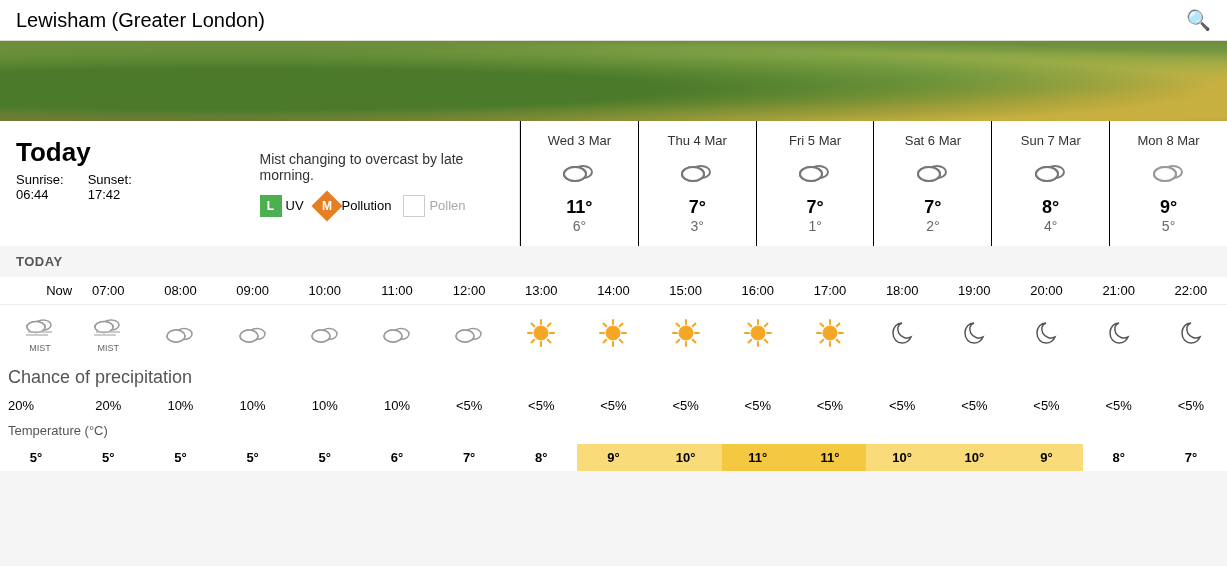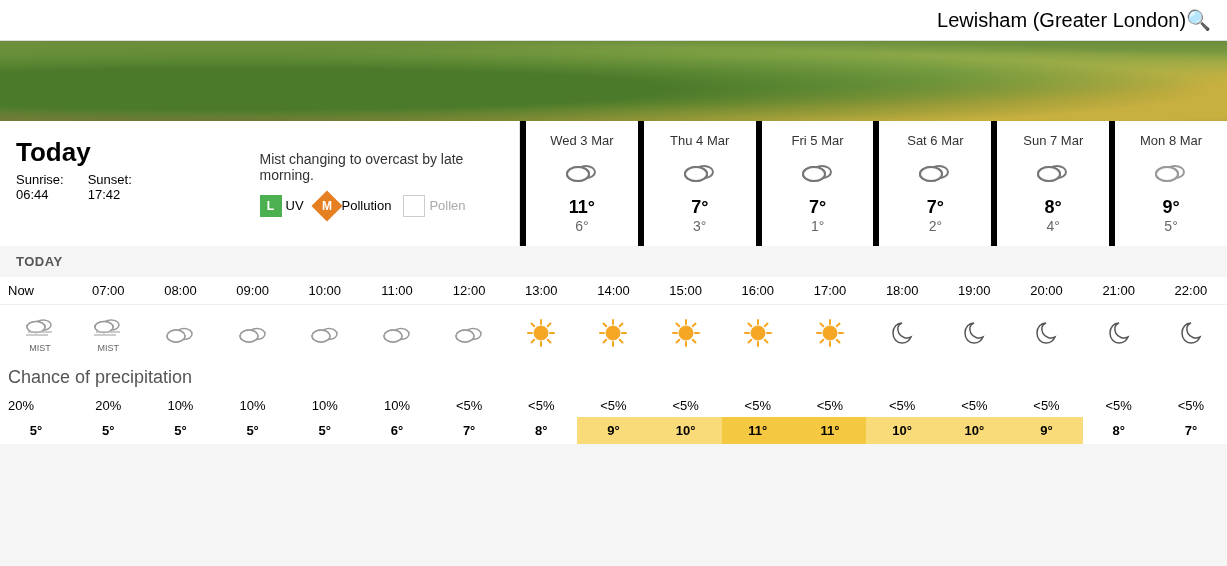--- a/index.html
+++ b/index.html
@@ -5,21 +5,20 @@
     * { box-sizing: border-box; margin: 0; padding: 0; }
     body { font-family: Arial, sans-serif; font-size: 14px; background: #f5f5f5; width: 1227px; }
 
     
     .header {
       display: flex;
       align-items: center;
       background: white;
       padding: 8px 16px;
       border-bottom: 1px solid #ddd;
-      text-align: right;
     }
     .header-title {
       flex: 1;
       font-size: 20px;
       font-weight: normal;
     }
     .search-icon {
       font-size: 20px;
       color: #555;
       cursor: pointer;
@@ -151,21 +150,21 @@
     .forecast-days {
       display: flex;
       flex: 1;
     }
     .forecast-day {
       flex: 1;
       display: flex;
       flex-direction: column;
       align-items: center;
       padding: 12px 8px;
-      border-left: 6px solid #000000;
+      border-left: 1px solid #000000;
       cursor: pointer;
     }
     .forecast-day-name {
       font-size: 13px;
       color: #333;
       margin-bottom: 8px;
       text-align: center;
     }
     .forecast-day-icon {
       font-size: 28px;
@@ -365,21 +364,21 @@
   </div>
     </div>
 </div>
 
 <div class="hourly-section">
   <div class="hourly-header">TODAY</div>
   <div style="overflow-x:auto;">
     <table class="hourly-table" id="hourly-table">
         <tbody>
           <tr>
-            <th style="text-align:left;padding-left:8px;">Now</th>
+            <th style="text-align:right;padding-left:8px;">Now</th>
             <th style="">07:00</th>
             <th style="">08:00</th>
             <th style="">09:00</th>
             <th style="">10:00</th>
             <th style="">11:00</th>
             <th style="">12:00</th>
             <th style="">13:00</th>
             <th style="">14:00</th>
             <th style="">15:00</th>
             <th style="">16:00</th>
@@ -591,20 +590,23 @@
             <td>&lt;5%</td>
             <td>&lt;5%</td>
             <td>&lt;5%</td>
             <td>&lt;5%</td>
             <td>&lt;5%</td>
             <td>&lt;5%</td>
             <td>&lt;5%</td>
             <td>&lt;5%</td>
             <td>&lt;5%</td>
           </tr>
+          <tr class="temp-label-row">
+  <td colspan="17">Temperature (°C)</td>
+</tr>
           <tr class="temp-row">
             <td style="background:white;padding:6px 0;text-align:center;font-size:13px;font-weight:bold;">5°</td>
             <td style="background:white;padding:6px 0;text-align:center;font-size:13px;font-weight:bold;">5°</td>
             <td style="background:white;padding:6px 0;text-align:center;font-size:13px;font-weight:bold;">5°</td>
             <td style="background:white;padding:6px 0;text-align:center;font-size:13px;font-weight:bold;">5°</td>
             <td style="background:white;padding:6px 0;text-align:center;font-size:13px;font-weight:bold;">5°</td>
             <td style="background:white;padding:6px 0;text-align:center;font-size:13px;font-weight:bold;">6°</td>
             <td style="background:white;padding:6px 0;text-align:center;font-size:13px;font-weight:bold;">7°</td>
             <td style="background:white;padding:6px 0;text-align:center;font-size:13px;font-weight:bold;">8°</td>
             <td style="background:#f9db7a;padding:6px 0;text-align:center;font-size:13px;font-weight:bold;">9°</td>

